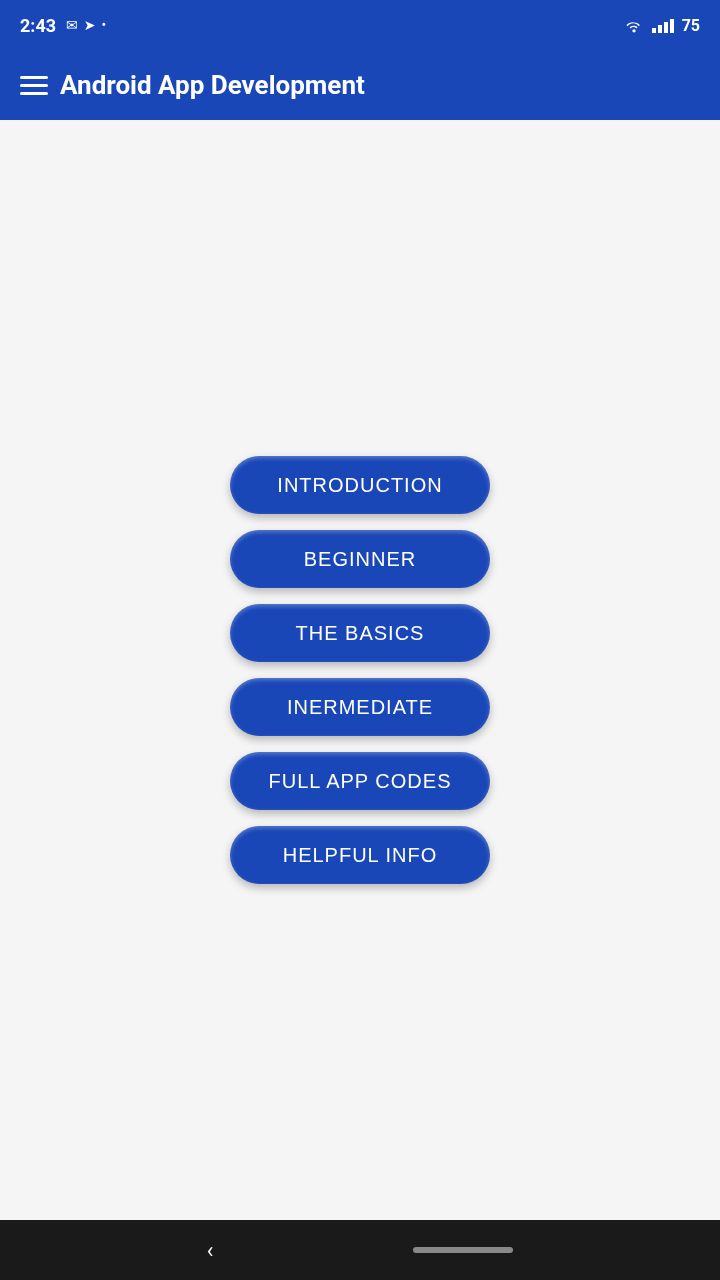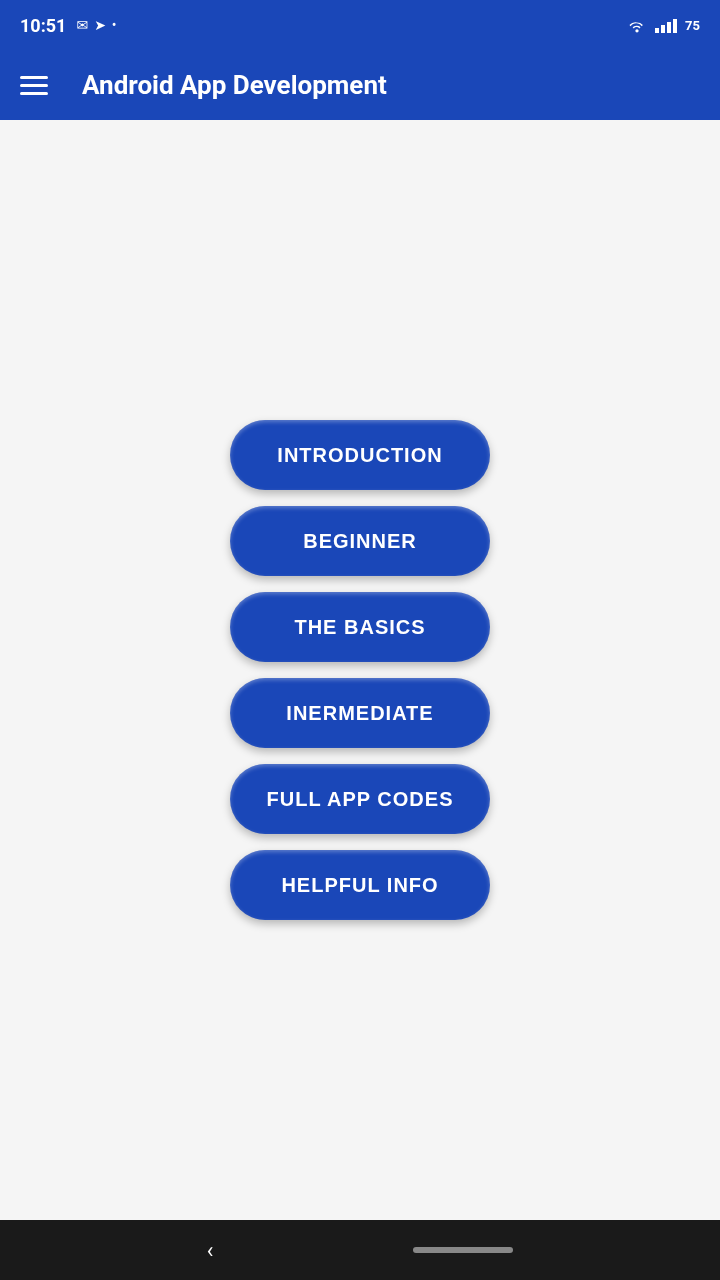--- a/index.html
+++ b/index.html
@@ -52,21 +52,21 @@
     }
 
     .status-bar-right {
       display: flex;
       align-items: center;
       gap: 8px;
     }
 
     .battery-text {
       color: white;
-      font-size: 13px;
+      font-size: 16px;
       font-weight: bold;
     }
 
     
     .wifi-icon {
       width: 20px;
       height: 16px;
       color: white;
     }
 
@@ -83,21 +83,21 @@
     }
 
     
     .app-bar {
       width: 720px;
       height: 70px;
       background: #1a47b8;
       display: flex;
       align-items: center;
       padding: 0 20px;
-      gap: 34px;
+      gap: 12px;
     }
 
     .hamburger-icon {
       display: flex;
       flex-direction: column;
       gap: 5px;
       cursor: pointer;
     }
 
     .hamburger-line {
@@ -122,27 +122,27 @@
       flex-direction: column;
       align-items: center;
       justify-content: center;
       gap: 16px;
       padding: 20px;
     }
 
     
     .menu-button {
       width: 260px;
-      height: 70px;
+      height: 58px;
       background: #1a47b8;
       border: none;
       border-radius: 40px;
       color: white;
       font-size: 20px;
-      font-weight: bold;
+      font-weight: normal;
       letter-spacing: 1px;
       cursor: pointer;
       box-shadow: 0 4px 8px rgba(0,0,0,0.25), 0 2px 4px rgba(255,255,255,0.3) inset;
       text-transform: uppercase;
       display: flex;
       align-items: center;
       justify-content: center;
     }
 
     
@@ -168,21 +168,21 @@
       height: 6px;
       background: #888;
       border-radius: 3px;
     }
   </style>
 </head>
 <body>
 
 <div class="status-bar">
   <div class="status-bar-left">
-    <span class="status-time">10:51</span>
+    <span class="status-time">2:43</span>
     <div class="status-icons">
 
       <span class="status-icon">✉</span>
 
       <span class="status-icon">➤</span>
 
       <span class="status-icon">•</span>
     </div>
   </div>
   <div class="status-bar-right">

